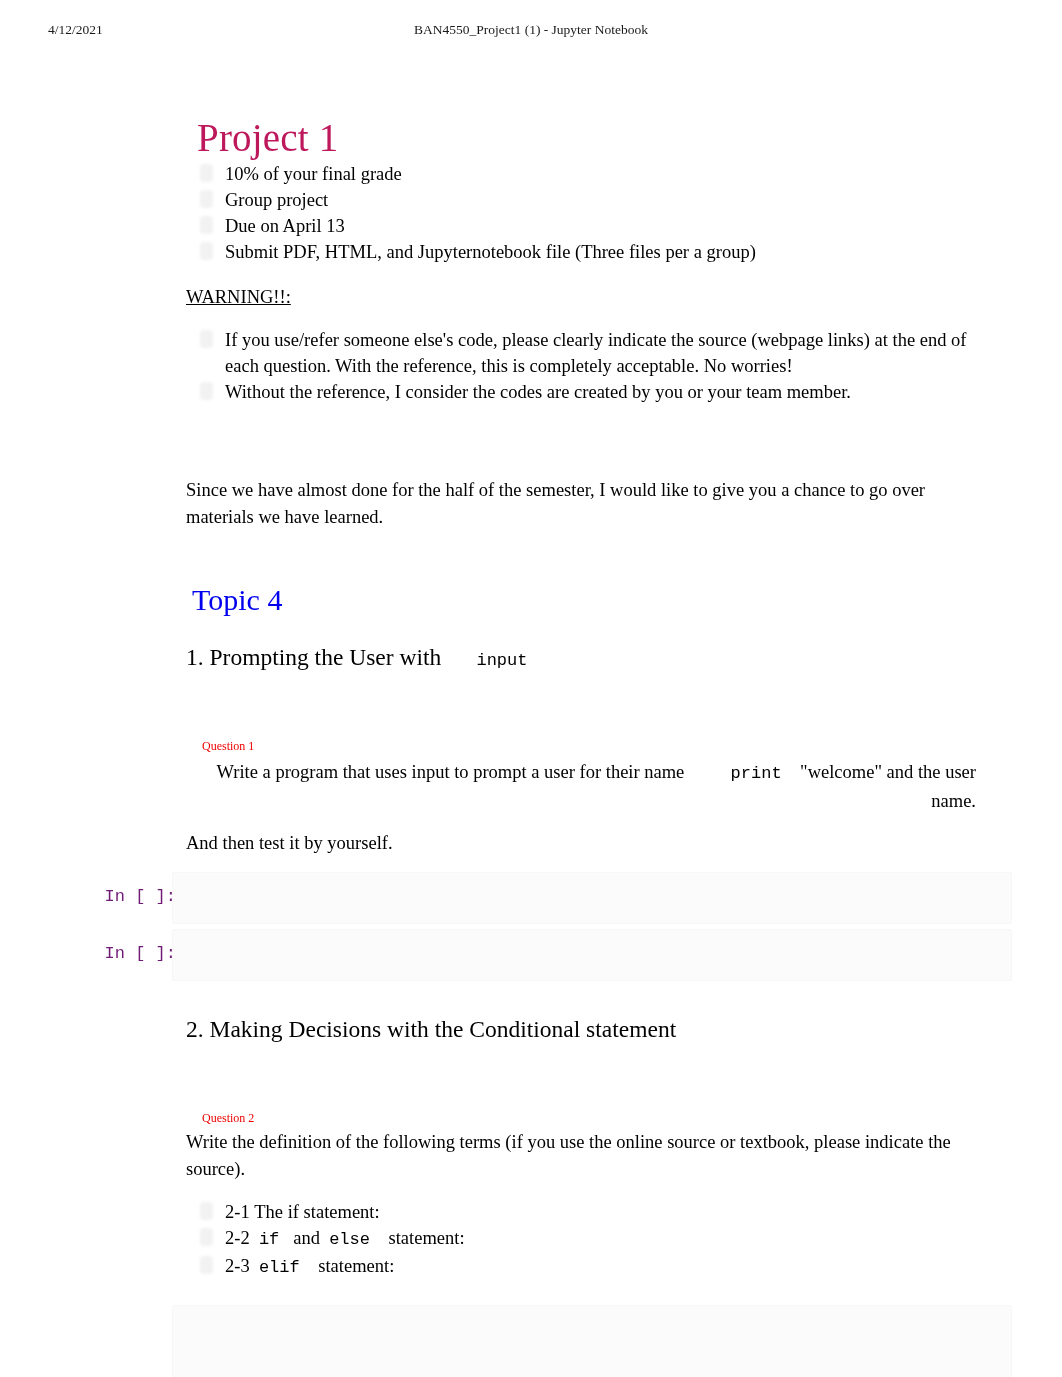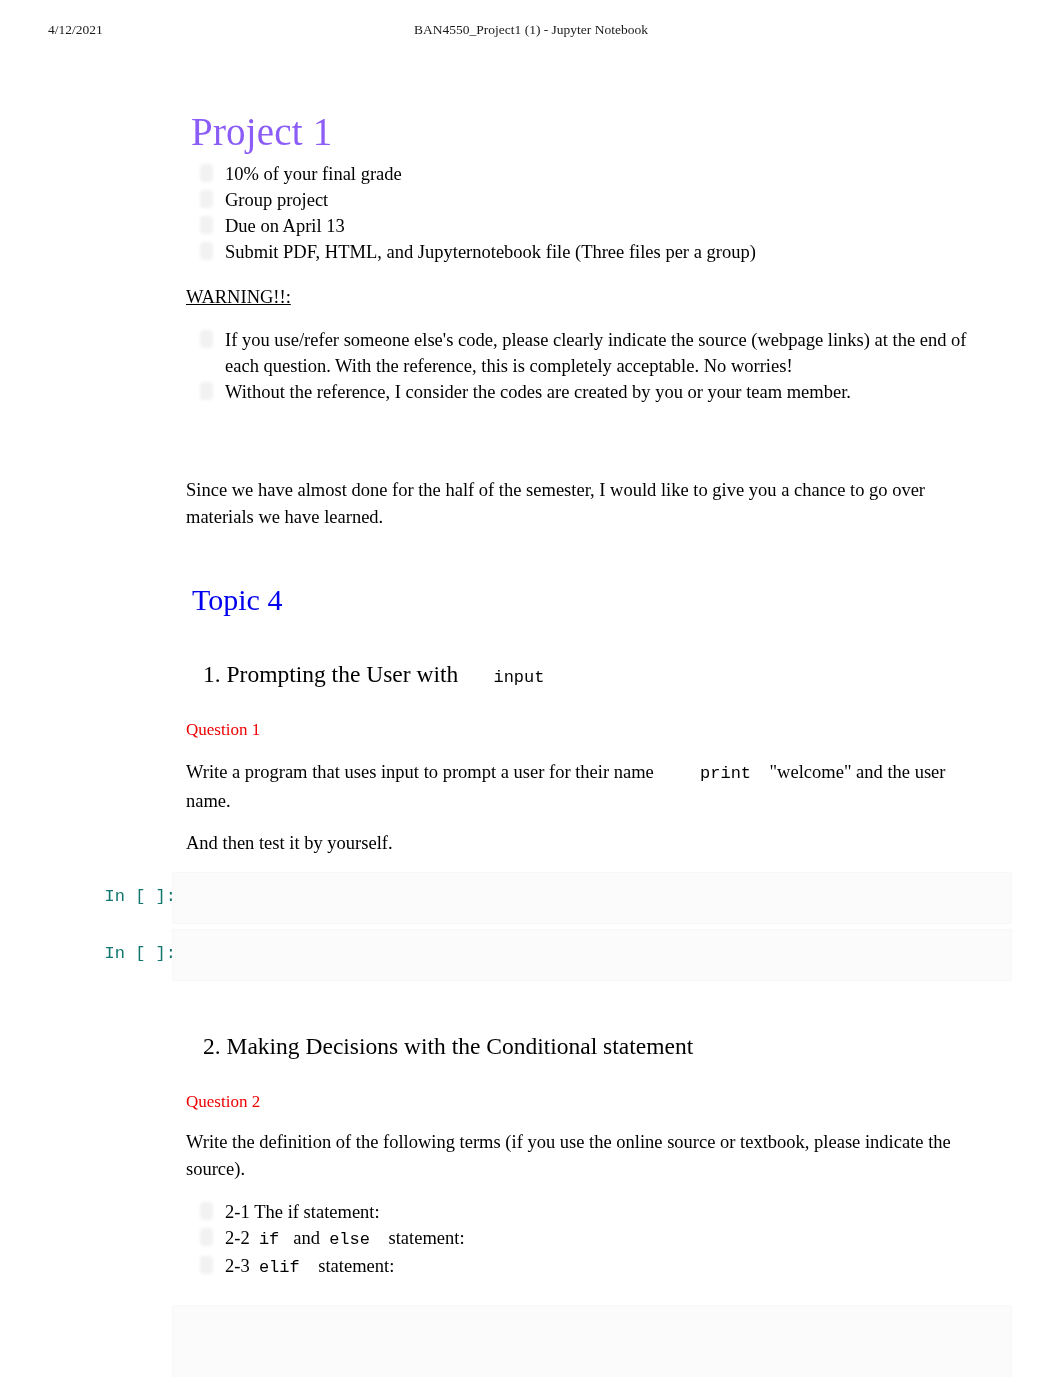--- a/index.html
+++ b/index.html
@@ -49,48 +49,48 @@
     width: 1062px;
   }
 
   .nb-block {
     position: absolute;
     left: 186px;
     width: 790px;
   }
 
   h1.nb-h1 {
-    margin: 5px;
+    margin: 11px;
     font-weight: normal;
     font-size: 39px;
     line-height: 46px;
     letter-spacing: 0.2px;
-    color: #8b5cf6;
+    color: #be185d;
   }
 
   h2.nb-h2-blue {
     margin: 6px;
     font-weight: normal;
     font-size: 30px;
     line-height: 36px;
     color: #0000ee;
   }
 
   h3.nb-h3 {
-    margin: 17px;
+    margin: 0;
     font-weight: normal;
     font-size: 23.5px;
     line-height: 30px;
     color: #000;
   }
 
   h4.nb-h4-red {
-    margin: 0;
+    margin: 16px;
     font-weight: normal;
-    font-size: 17px;
+    font-size: 12px;
     line-height: 22px;
     color: #ee0000;
   }
 
   p.nb-p {
     margin: 0;
     font-size: 18.5px;
     line-height: 26.5px;
     color: #000;
   }
@@ -140,21 +140,21 @@
   }
   .nb-prompt {
     position: absolute;
     left: 16px;
     top: 14px;
     width: 80px;
     text-align: right;
     font-family: "Liberation Mono", "DejaVu Sans Mono", monospace;
     font-size: 17px;
     line-height: 22px;
-    color: #0f766e;
+    color: #701a75;
     white-space: pre;
   }
   .nb-input-area {
     position: absolute;
     left: 92px;
     top: 0;
     width: 840px;
     height: 52px;
     background: #fbfbfc;
     border: 1px solid #f7f7f8;
@@ -240,21 +240,21 @@
   </div>
 
   <div class="nb-block" style="top:642px;">
     <h3 class="nb-h3"><span>1. Prompting the User with</span><span class="codegap-pad">&nbsp;&nbsp;&nbsp;&nbsp;&nbsp;&nbsp;</span><span class="codegap">input</span></h3>
   </div>
 
   <div class="nb-block" style="top:719px;">
     <h4 class="nb-h4-red">Question 1</h4>
   </div>
 
-  <div class="nb-block" style="top:759px;">
+  <div class="nb-block" style="top:759px;text-align:right;">
     <p class="nb-p"><span>Write a program that uses input to prompt a user for their name</span><span class="codegap-pad">&nbsp;&nbsp;&nbsp;&nbsp;&nbsp;&nbsp;&nbsp;&nbsp;&nbsp;&nbsp;</span><span class="codegap">print</span><span class="codegap-pad">&nbsp;&nbsp;&nbsp;&nbsp;</span><span>"welcome" and the user name.</span></p>
   </div>
 
   <div class="nb-block" style="top:830px;">
     <p class="nb-p">And then test it by yourself.</p>
   </div>
 
   <div class="nb-cell" style="top:872px;">
     <span class="nb-prompt">In [ ]:</span>
     <div class="nb-input-area">

